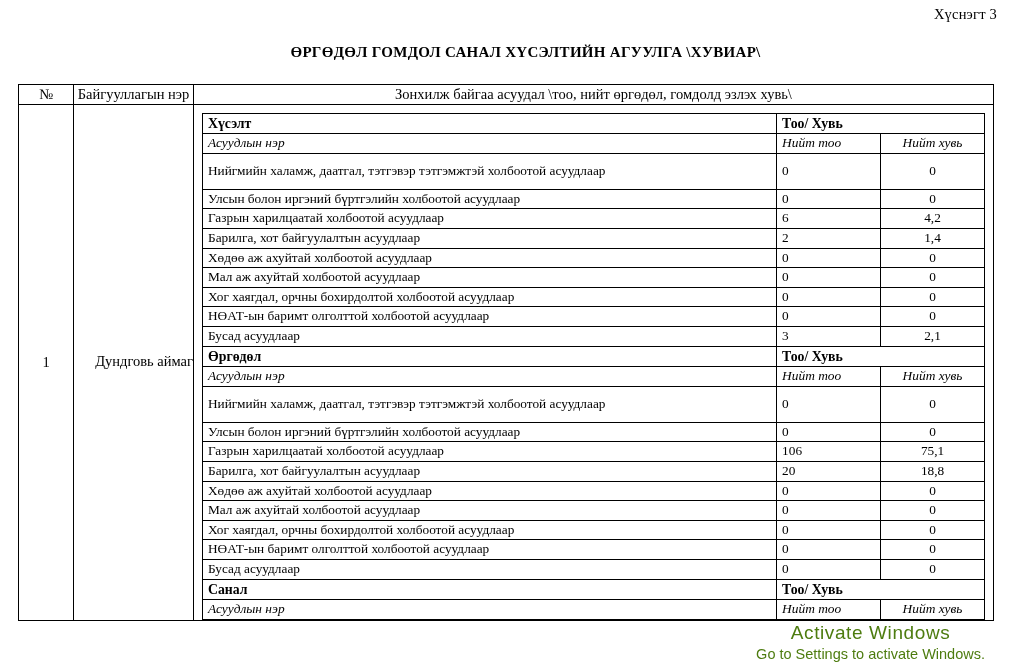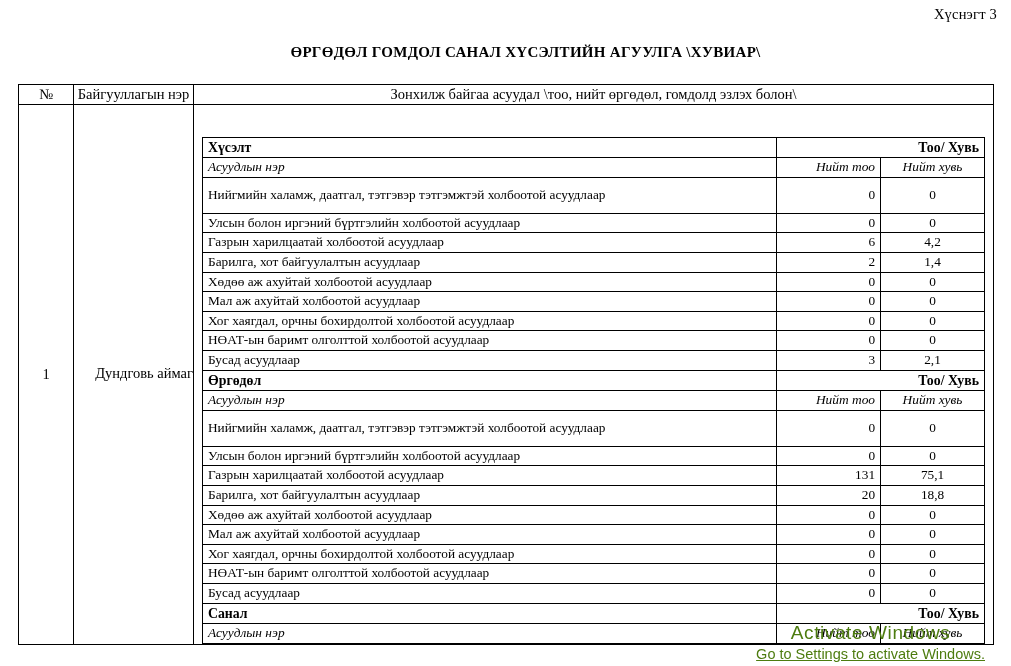--- a/index.html
+++ b/index.html
@@ -74,31 +74,30 @@
     line-height: 1.35;
   }
 
   .inner-wrap {
     padding: 8px 8px 0 8px;
   }
   .inner-table {
     width: 100%;
     border-collapse: collapse;
     table-layout: fixed;
-    margin-top: 24px;
   }
   .inner-table td {
     border: 1px solid #000;
     font-size: 13.3px;
     padding: 1px 5px;
     line-height: 1.25;
     height: 19px;
   }
   .c-name { width: 58%; }
-  .c-count { width: 21%; text-align: right; }
+  .c-count { width: 21%; text-align: left; }
   .c-pct { width: 21%; text-align: center; }
 
   .sec-head td { font-weight: bold; font-size: 13.8px; }
   .sub-head td { font-style: italic; font-size: 13.4px; }
   .sub-head .c-count, .sub-head .c-pct { font-style: italic; }
   .two-line { height: 36px; padding-left: 44px; }
 
   .watermark {
     position: absolute;
     right: 26px;
@@ -110,38 +109,37 @@
   }
   .watermark .wm1 {
     font-size: 19px;
     letter-spacing: .6px;
     font-family: "Liberation Sans", sans-serif;
   }
   .watermark .wm2 {
     font-size: 14.5px;
     font-family: "Liberation Sans", sans-serif;
     margin-top: 2px;
-    text-decoration: underline;
   }
 </style>
 </head>
 <body>
 
 <div class="page">
 
   <div class="corner-label">Хүснэгт 3</div>
 
   <div class="doc-title">ӨРГӨДӨЛ ГОМДОЛ САНАЛ ХҮСЭЛТИЙН АГУУЛГА \ХУВИАР\</div>
 
   <table class="main-table">
     <tbody>
       <tr>
         <td class="col-no head-cell">№</td>
         <td class="col-org head-cell">Байгууллагын нэр</td>
-        <td class="col-body head-cell">Зонхилж  байгаа асуудал \тоо, нийт өргөдөл, гомдолд эзлэх болон\</td>
+        <td class="col-body head-cell">Зонхилж  байгаа асуудал \тоо, нийт өргөдөл, гомдолд эзлэх хувь\</td>
       </tr>
       <tr>
         <td class="col-no cell-no">1</td>
         <td class="col-org cell-org">Дундговь аймаг</td>
         <td class="col-body">
           <div class="inner-wrap">
             <table class="inner-table">
               <tbody>
 
                 <tr class="sec-head">
@@ -213,21 +211,21 @@
                   <td class="c-count">0</td>
                   <td class="c-pct">0</td>
                 </tr>
                 <tr>
                   <td class="c-name">Улсын болон иргэний бүртгэлийн холбоотой асуудлаар</td>
                   <td class="c-count">0</td>
                   <td class="c-pct">0</td>
                 </tr>
                 <tr>
                   <td class="c-name">Газрын харилцаатай холбоотой асуудлаар</td>
-                  <td class="c-count">131</td>
+                  <td class="c-count">106</td>
                   <td class="c-pct">75,1</td>
                 </tr>
                 <tr>
                   <td class="c-name">Барилга, хот байгуулалтын асуудлаар</td>
                   <td class="c-count">20</td>
                   <td class="c-pct">18,8</td>
                 </tr>
                 <tr>
                   <td class="c-name">Хөдөө аж ахуйтай холбоотой асуудлаар</td>
                   <td class="c-count">0</td>

